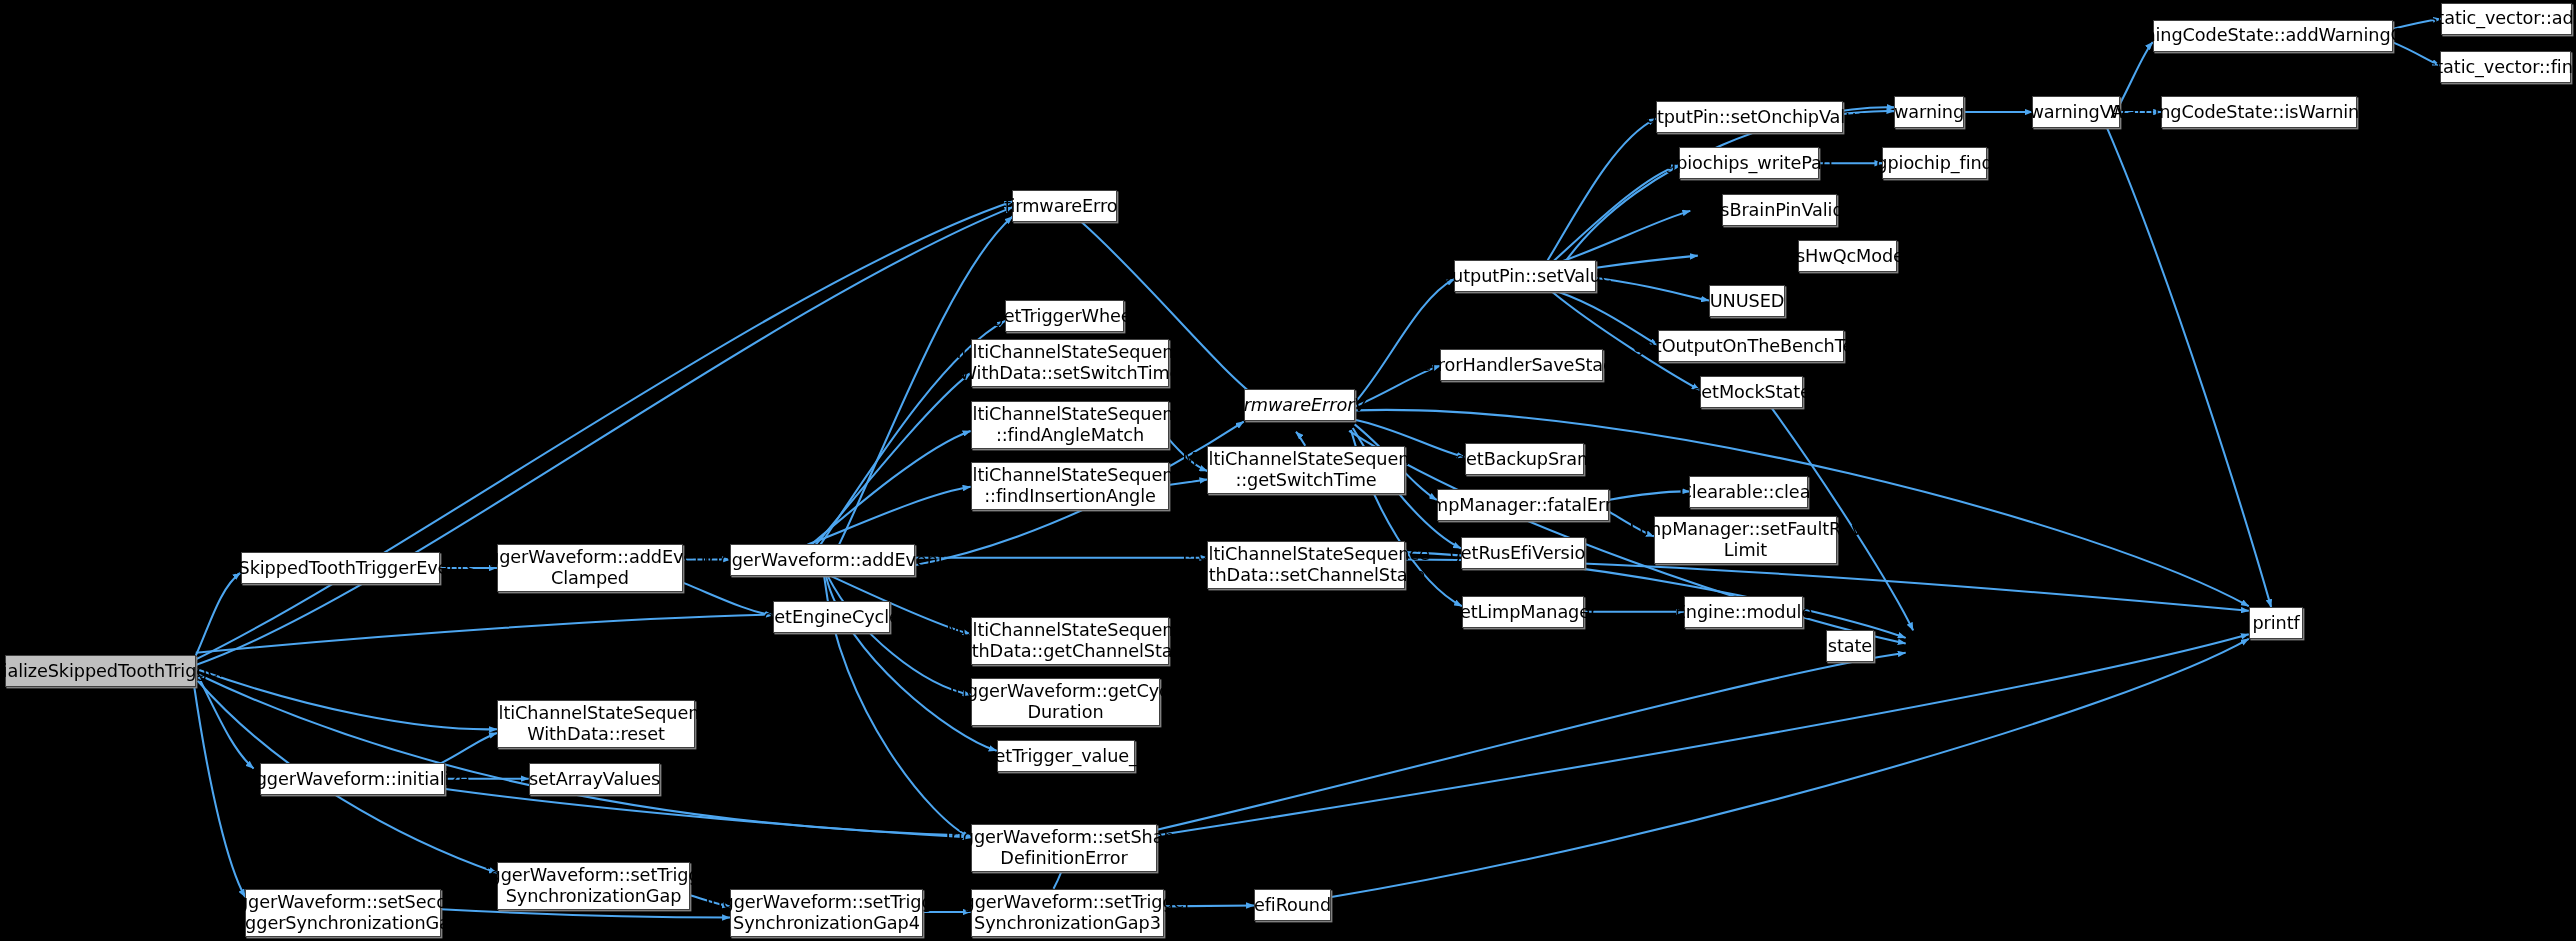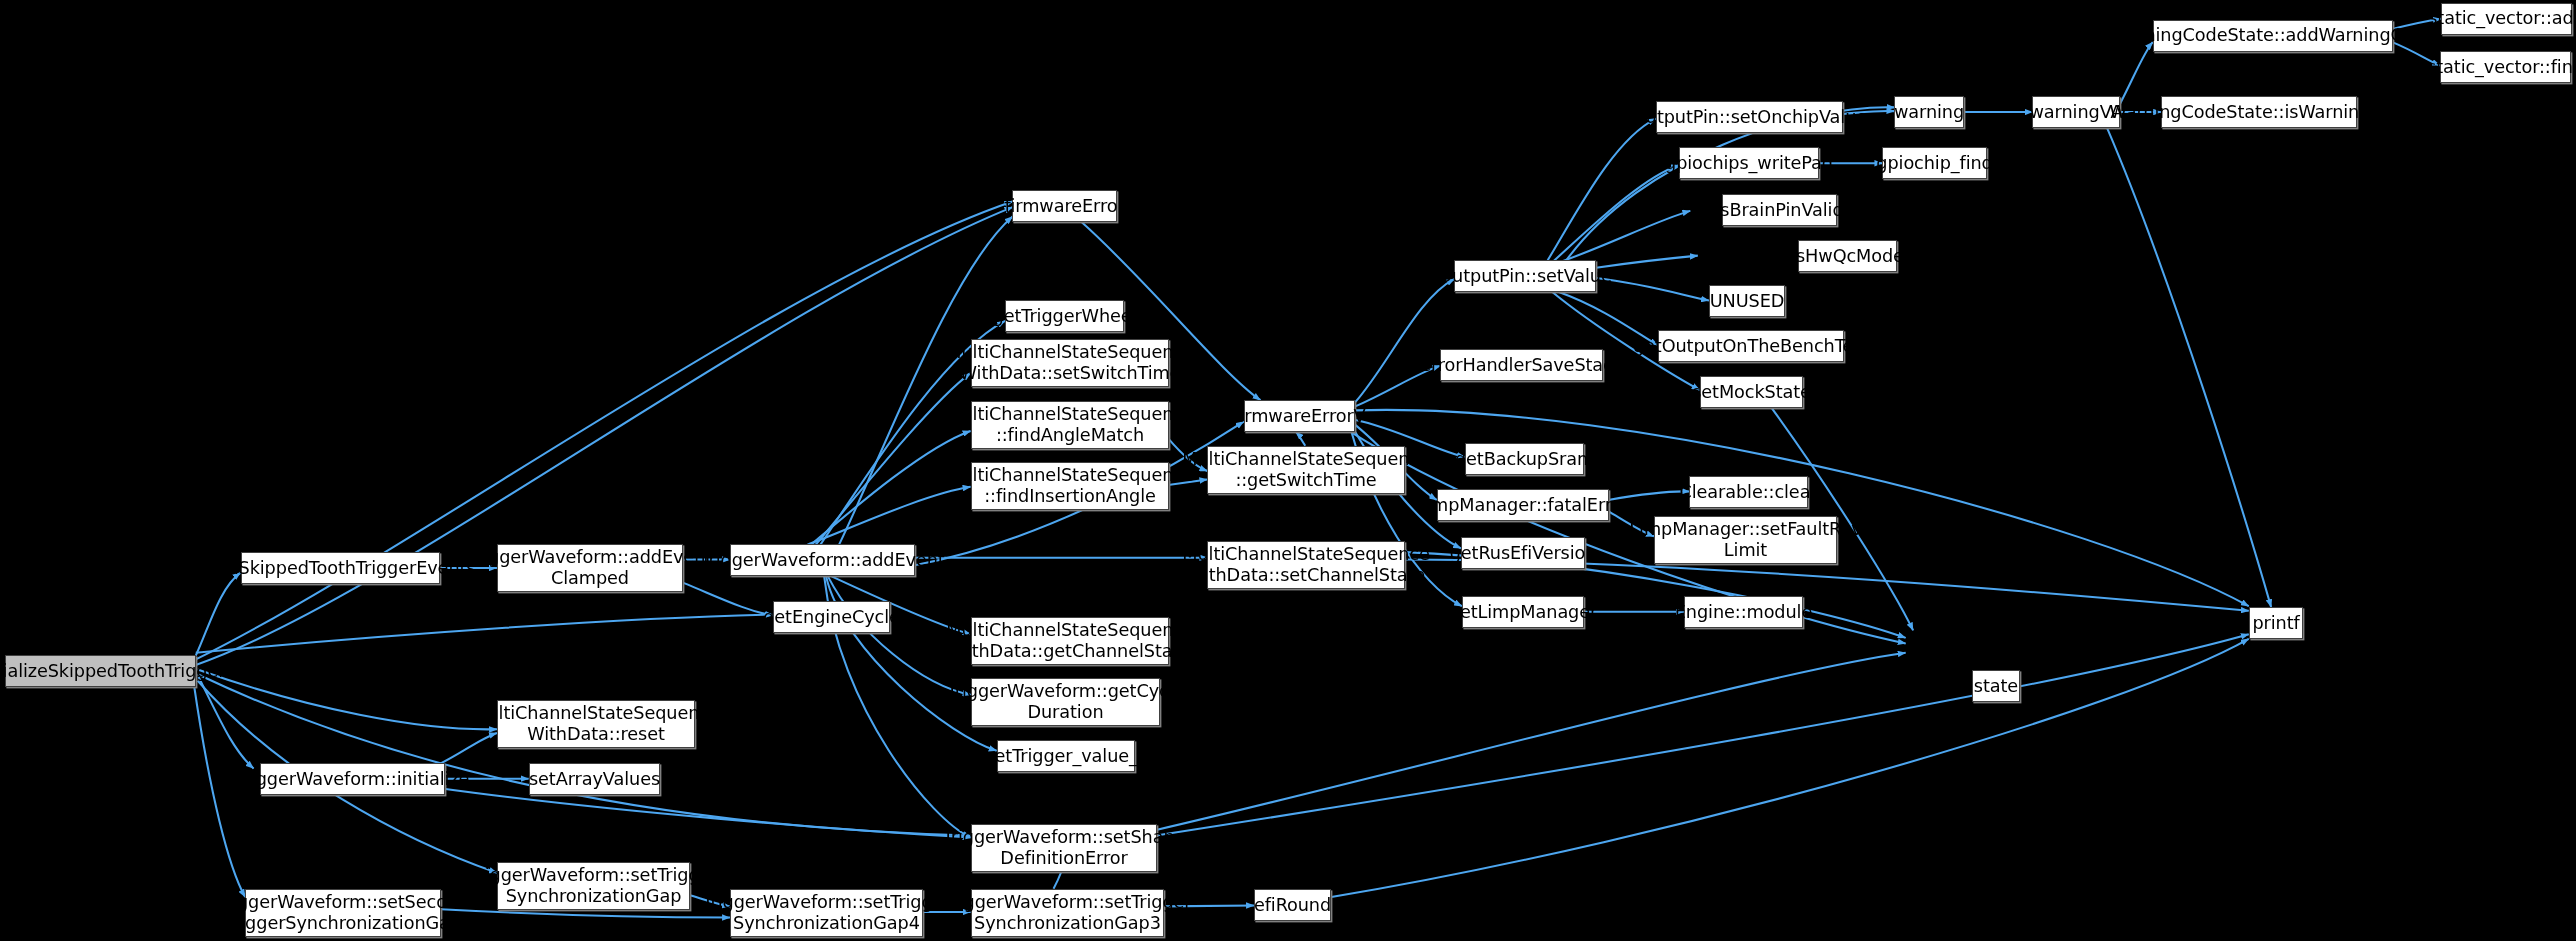--- a/index.html
+++ b/index.html
@@ -126,21 +126,21 @@
 Duration</div>
       <div class="node" style="left: 997px; top: 740px; width: 138px; height: 32px;">getTrigger_value_e</div>
       <div class="node" style="left: 971px; top: 824px; width: 186px; height: 48px;">TriggerWaveform::setShape
 DefinitionError</div>
       <div class="node" style="left: 971px; top: 889px; width: 193px; height: 48px;">TriggerWaveform::setTrigger
 SynchronizationGap3</div>
       <div class="node" style="left: 1207px; top: 446px; width: 198px; height: 48px;">MultiChannelStateSequence
 ::getSwitchTime</div>
       <div class="node" style="left: 1207px; top: 541px; width: 198px; height: 48px;">MultiChannelStateSequence
 WithData::setChannelState</div>
-      <div class="node" style="left: 1244px; top: 400px; width: 111px; height: 32px;">firmwareErrorV</div>
+      <div class="node" style="left: 1244px; top: 389px; width: 111px; height: 32px; font-style: italic;">firmwareErrorV</div>
       <div class="node" style="left: 1254px; top: 889px; width: 77px; height: 32px;">efiRound</div>
       <div class="node" style="left: 1440px; top: 349px; width: 163px; height: 32px;">errorHandlerSaveStack</div>
       <div class="node" style="left: 1454px; top: 260px; width: 142px; height: 32px;">OutputPin::setValue</div>
       <div class="node" style="left: 1465px; top: 443px; width: 119px; height: 32px;">getBackupSram</div>
       <div class="node" style="left: 1437px; top: 489px; width: 172px; height: 32px;">LimpManager::fatalError</div>
       <div class="node" style="left: 1461px; top: 537px; width: 124px; height: 32px;">getRusEfiVersion</div>
       <div class="node" style="left: 1462px; top: 596px; width: 122px; height: 32px;">getLimpManager</div>
       <div class="node" style="left: 1656px; top: 101px; width: 187px; height: 32px;">OutputPin::setOnchipValue</div>
       <div class="node" style="left: 1679px; top: 147px; width: 140px; height: 32px;">gpiochips_writePad</div>
       <div class="node" style="left: 1690px; top: 194px; width: 115px; height: 32px; margin-left: 32px;">isBrainPinValid</div>
@@ -148,21 +148,21 @@
       <div class="node" style="left: 1709px; top: 285px; width: 76px; height: 32px;">UNUSED</div>
       <div class="node" style="left: 1658px; top: 330px; width: 186px; height: 32px;">getOutputOnTheBenchTest</div>
       <div class="node" style="left: 1700px; top: 376px; width: 103px; height: 32px;">setMockState</div>
       <div class="node" style="left: 1689px; top: 476px; width: 119px; height: 32px;">Clearable::clear</div>
       <div class="node" style="left: 1654px; top: 516px; width: 183px; height: 48px;">LimpManager::setFaultRev
 Limit</div>
       <div class="node" style="left: 1882px; top: 147px; width: 105px; height: 32px;">gpiochip_find</div>
       <div class="node" style="left: 1684px; top: 596px; width: 119px; height: 32px;">Engine::module</div>
       <div class="node" style="left: 1894px; top: 96px; width: 70px; height: 32px;">warning</div>
       <div class="node" style="left: 2032px; top: 96px; width: 88px; height: 32px;">warningVA</div>
-      <div class="node" style="left: 1972px; top: 630px; width: 48px; height: 32px; margin-top: 40px;">state</div>
+      <div class="node" style="left: 1826px; top: 630px; width: 48px; height: 32px;">state</div>
       <div class="node" style="left: 2153px; top: 19.6px; width: 240px; height: 32px;">WarningCodeState::addWarningCode</div>
       <div class="node" style="left: 2161px; top: 96px; width: 196px; height: 32px;">WarningCodeState::isWarningNow</div>
       <div class="node" style="left: 2441px; top: 2.8px; width: 131px; height: 32px;">static_vector::add</div>
       <div class="node" style="left: 2440px; top: 51px; width: 131px; height: 32px;">static_vector::find</div>
       <div class="node" style="left: 2249px; top: 607px; width: 54px; height: 32px;">printf</div>
     </div>
 </div>
 
 
 </body></html>

